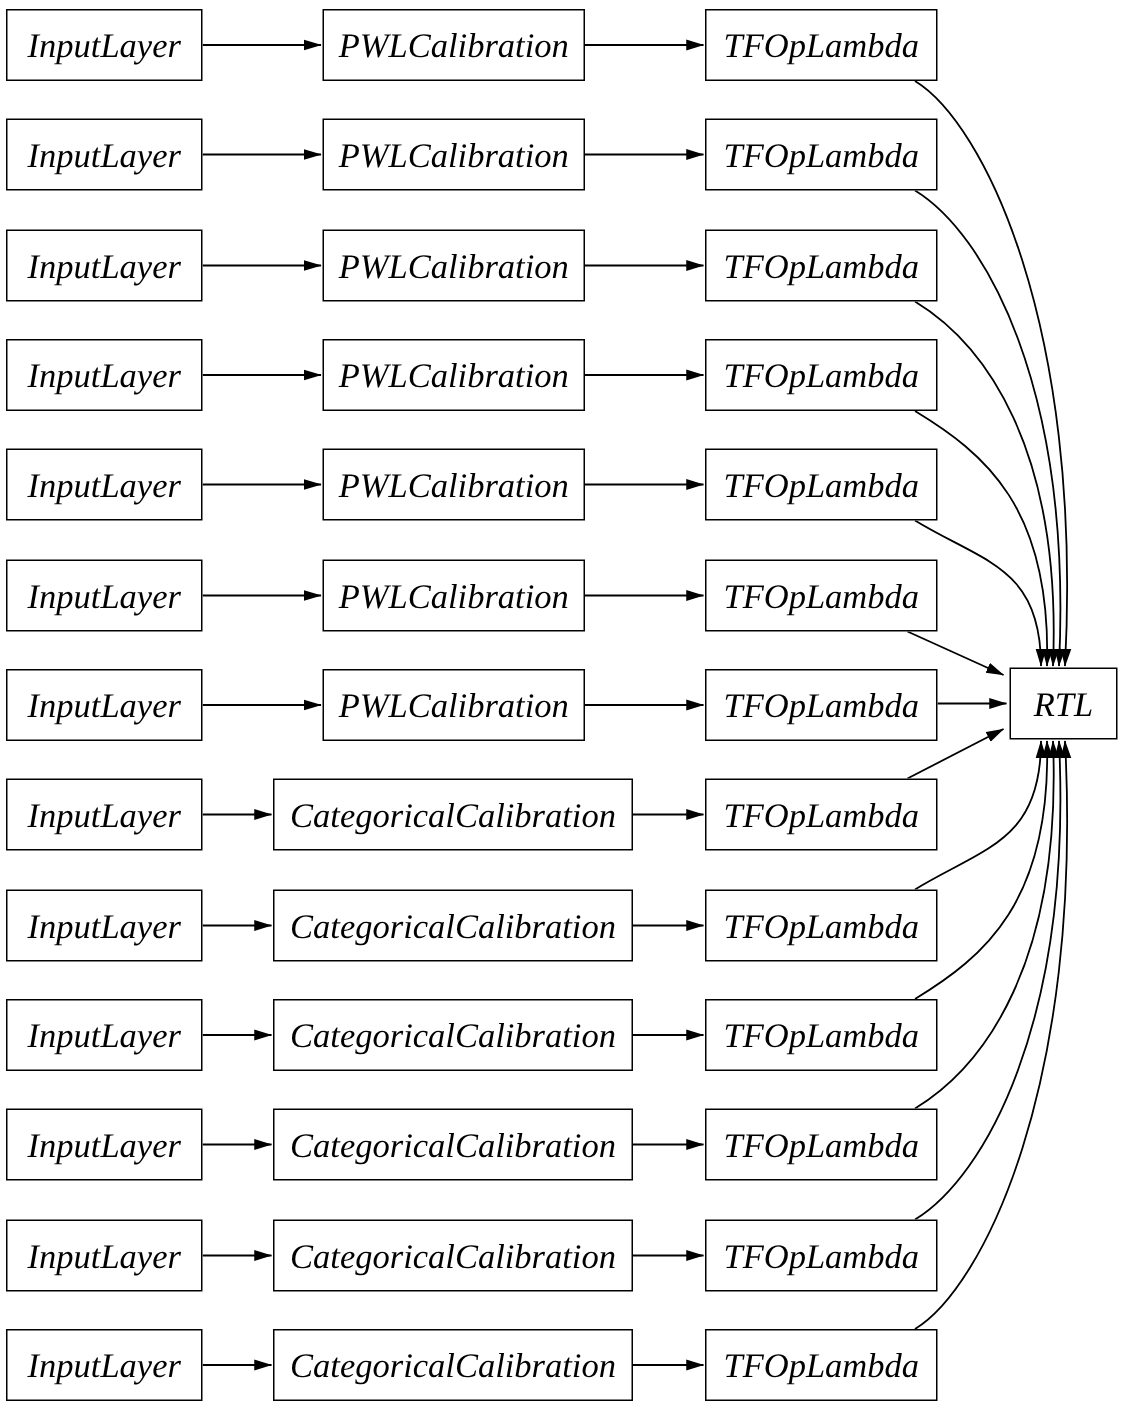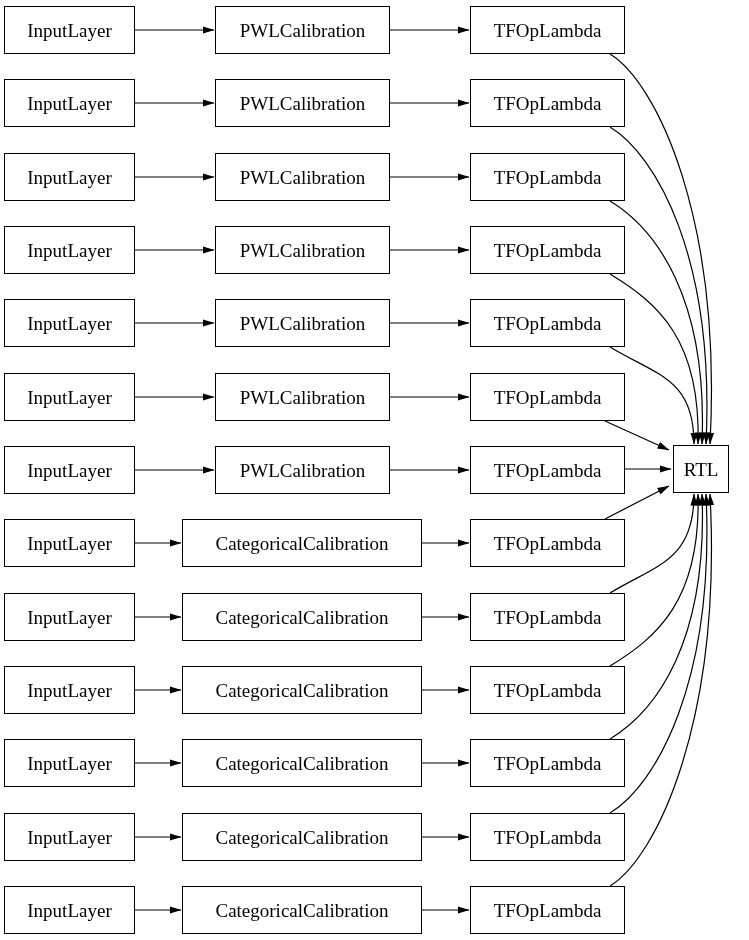--- a/index.html
+++ b/index.html
@@ -30,25 +30,26 @@
   }
   .node {
     position: absolute;
     box-sizing: border-box;
     background: var(--node-fill);
     border: 1.2px solid var(--node-border);
     color: var(--text);
     display: flex;
     align-items: center;
     justify-content: center;
-    font-size: 19px;
+    font-size: 23px;
     line-height: 1;
     white-space: nowrap;
+    font-style: italic;
   }
-  .node-rtl { left: 673px; top: 445px; width: 56px; height: 48px; }
+  .node-rtl { left: 673px; top: 445px; width: 72px; height: 48px; }
 </style>
 </head>
 <body>
 
 <div class="canvas">
   <svg id="edges" width="749" height="940" viewBox="0 0 749 940" xmlns="http://www.w3.org/2000/svg">
     <defs>
       <marker id="arrowhead" markerUnits="userSpaceOnUse" markerWidth="12" markerHeight="9" refX="11.5" refY="4" orient="auto">
         <path d="M0,0.4 L12,4 L0,7.6 Z" fill="#000000"></path>
       </marker>

